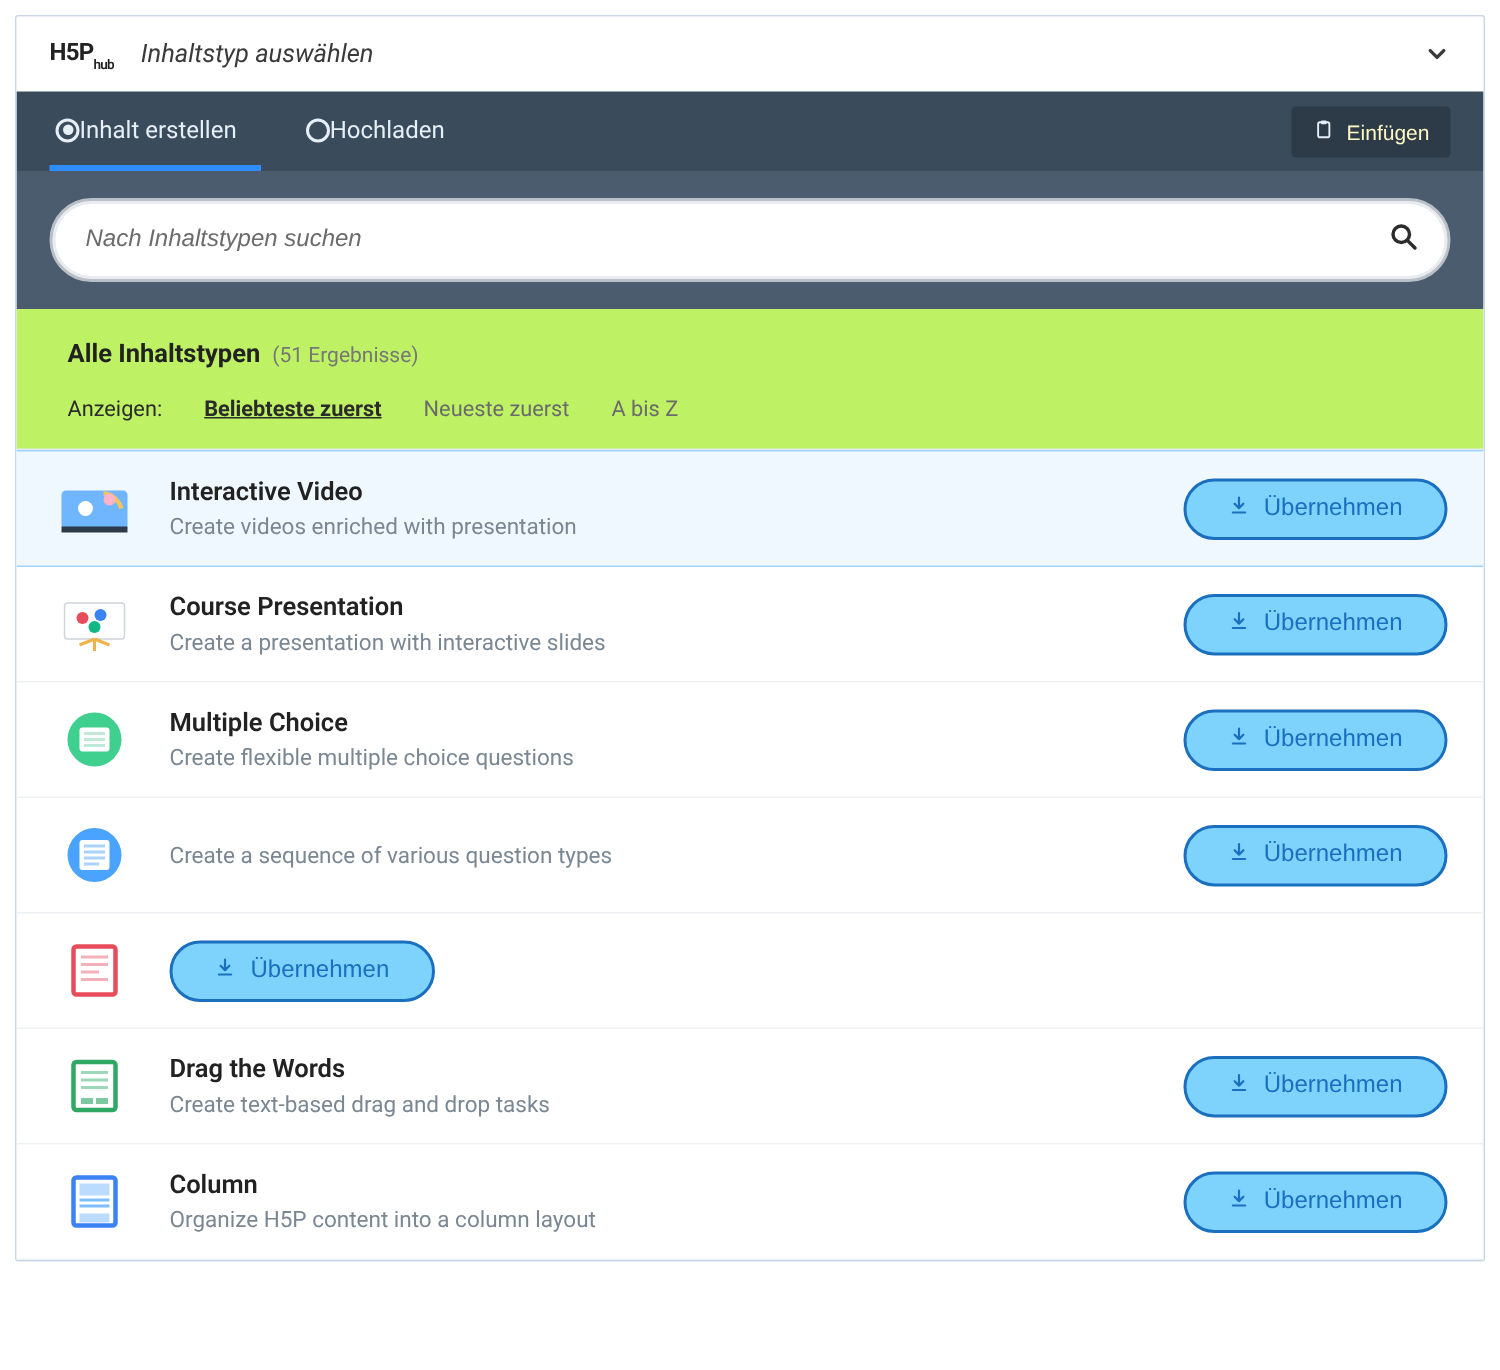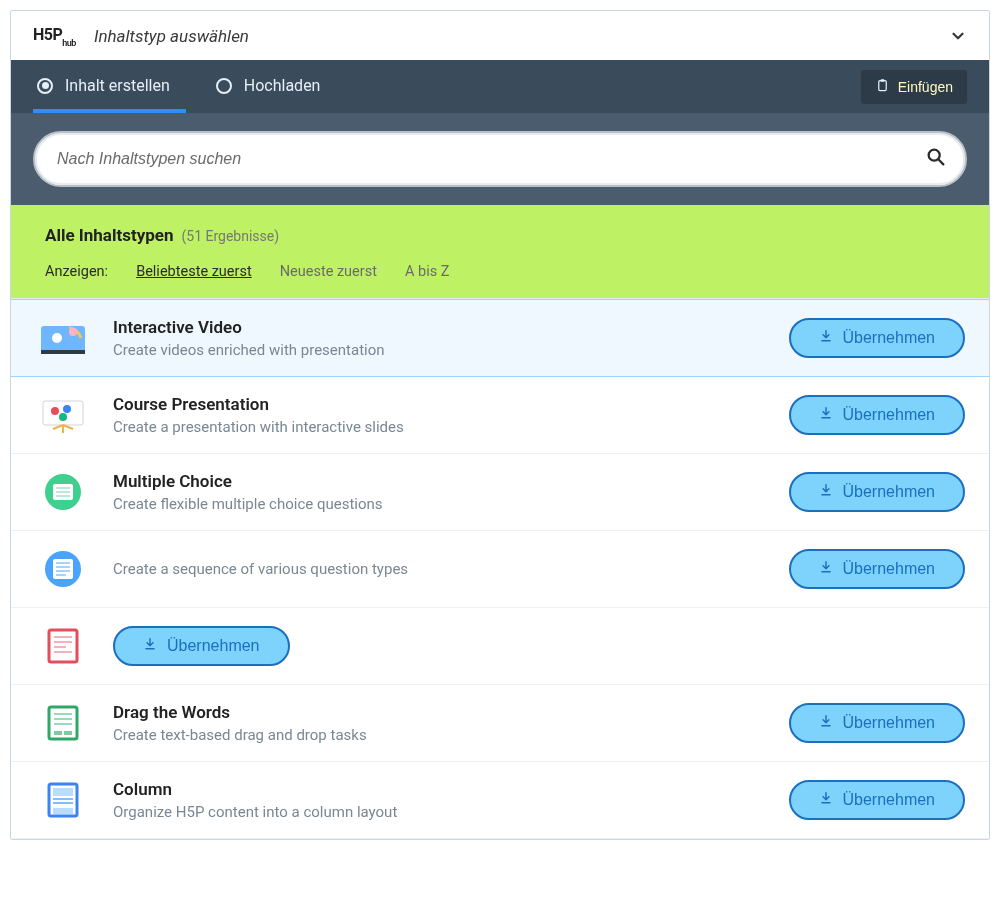--- a/index.html
+++ b/index.html
@@ -39,21 +39,20 @@
     background: #3a4b5c;
     display: flex;
     align-items: center;
     padding: 0 22px;
     justify-content: space-between;
   }
   .tabbar-left { display: flex; }
   .tab {
     display: flex;
     align-items: center;
-    gap: 12px;
     padding: 16px 16px 14px 4px;
     margin-right: 26px;
     color: #e6eef6;
     font-size: 16px;
     cursor: pointer;
     border-bottom: 4px solid transparent;
   }
   .tab.active { border-bottom-color: #2f8dff; }
   .radio {
     width: 16px; height: 16px;
@@ -107,21 +106,21 @@
   .filter-bar {
     padding: 20px 34px 18px;
     background: #bef264;
     border-bottom: 1px solid #e4e9ee;
   }
   .filter-title { font-size: 17px; font-weight: 700; color: #222; display: inline; }
   .filter-count { font-size: 14px; color: #777; margin-left: 4px; }
   .sort-row { margin-top: 18px; display: flex; align-items: center; gap: 28px; font-size: 14.5px; color: #2b2b2b;}
   .sort-label { color: #2b2b2b; }
   .sort-opt { color: #6b6b6b; cursor: pointer; }
-  .sort-opt.active { color: #2b2b2b; font-weight: 400; text-decoration: underline; }
+  .sort-opt.active { color: #2b2b2b; font-weight: 700; text-decoration: underline; }
 
   .list { background: #fff; }
   .item {
     display: flex;
     align-items: center;
     padding: 16px 24px;
     border-bottom: 1px solid #eef1f4;
     gap: 22px;
   }
   .item.selected {

